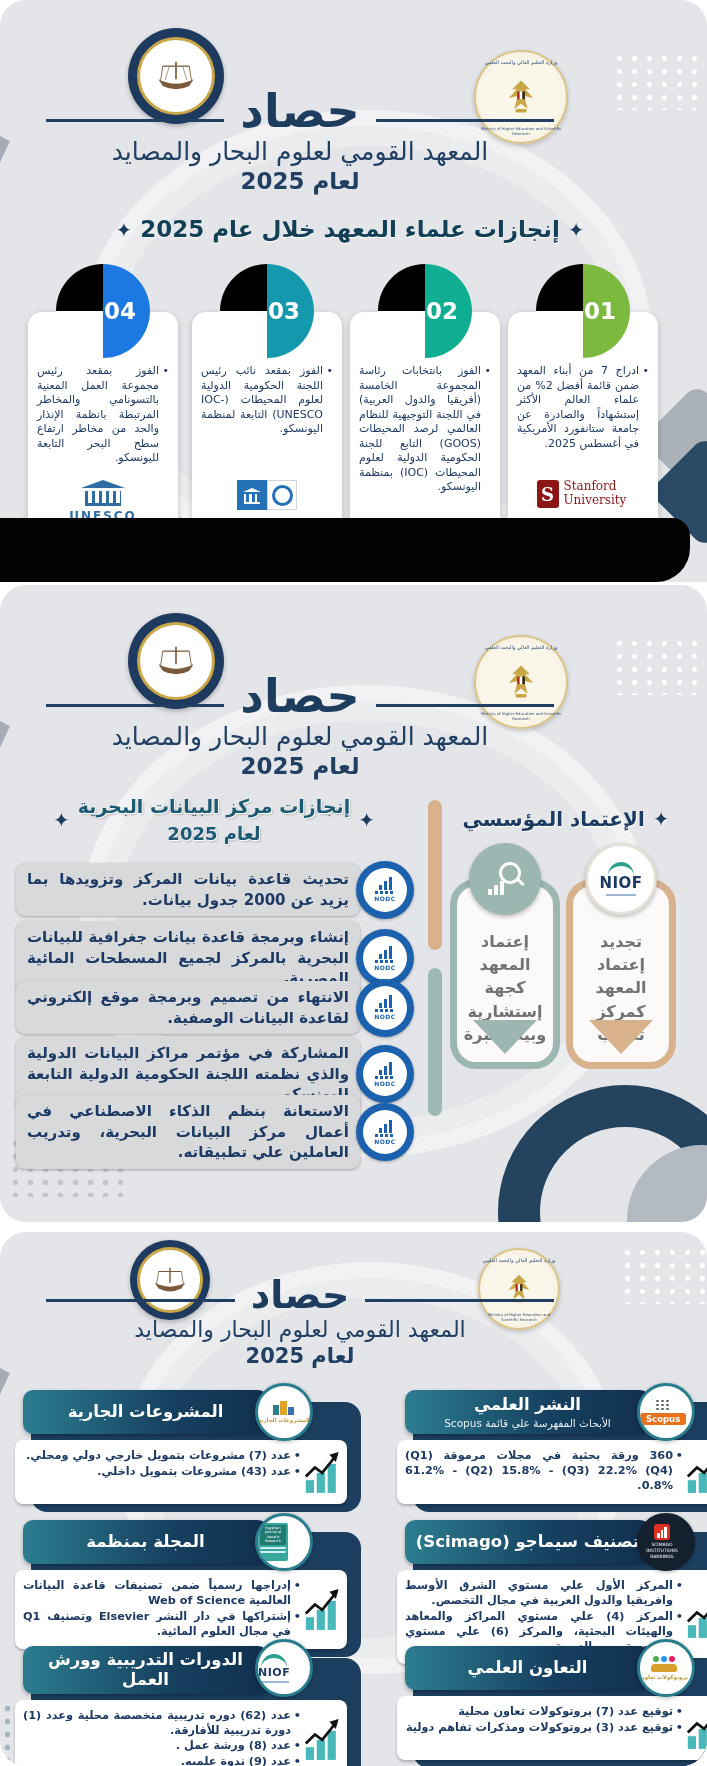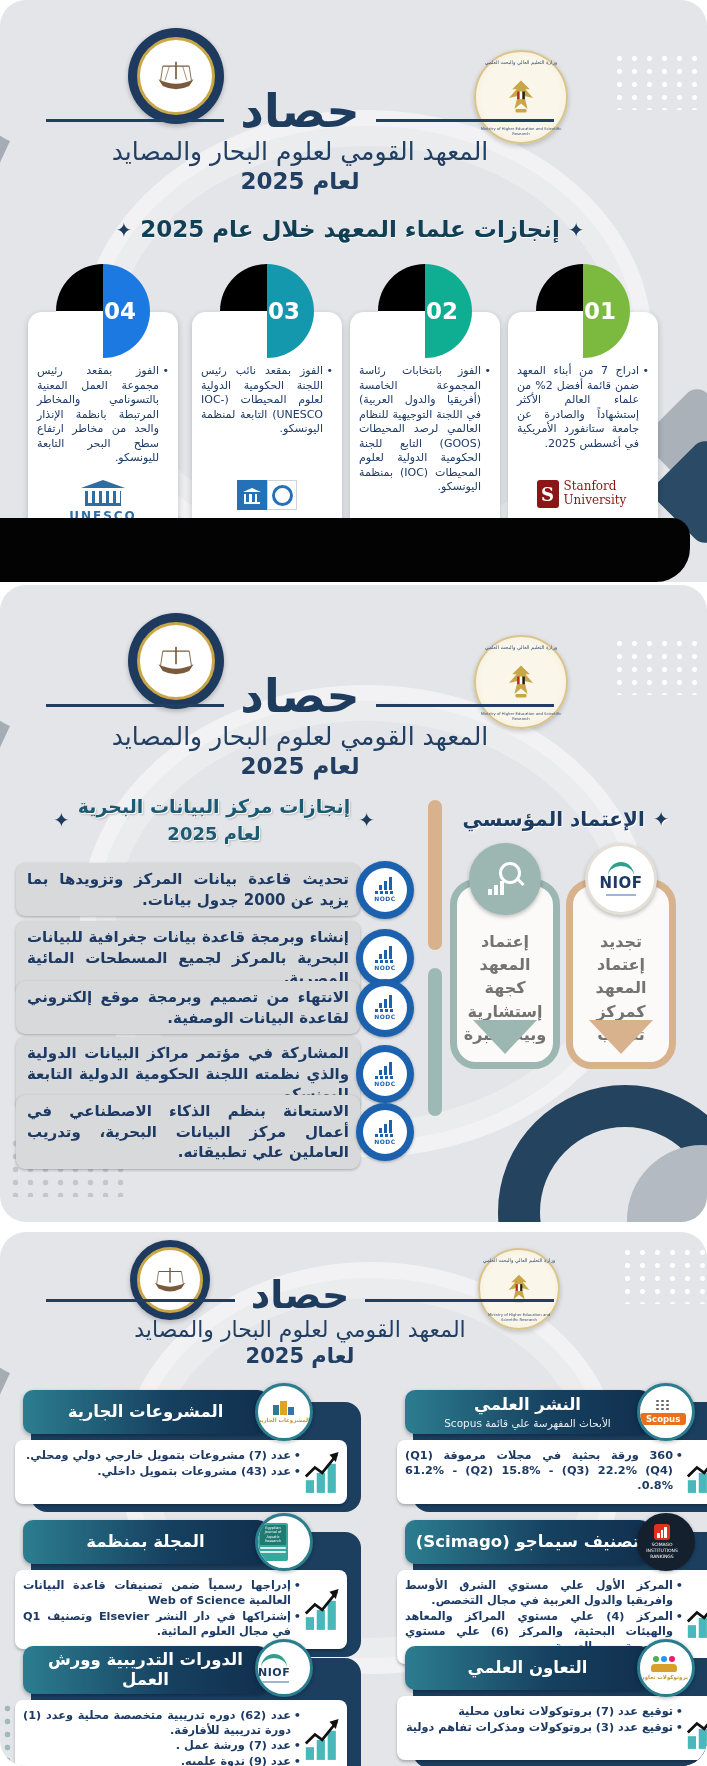--- a/index.html
+++ b/index.html
@@ -654,21 +654,21 @@
       </div>
       <div class="p3badge">
         <div class="niof-mark b-niof">
           <div class="niof-swoosh"></div>
           <div class="niof-word">NIOF</div>
           <div class="niof-sub"></div>
         </div>
       </div>
       <div class="p3body">
         <div class="blt">عدد (62) دوره تدريبية متخصصة محلية وعدد (1) دورة تدريبية للأفارقة.</div>
-        <div class="blt">عدد (7) ورشة عمل .</div>
+        <div class="blt">عدد (8) ورشة عمل .</div>
         <div class="blt">عدد (9) ندوة علميه.</div>
         <svg class="chart" width="40" height="48" viewBox="0 0 44 50">
           <rect x="2" y="34" width="9" height="14" fill="#49b8ba"></rect>
             <rect x="14" y="26" width="9" height="22" fill="#49b8ba"></rect>
             <rect x="26" y="16" width="9" height="32" fill="#49b8ba"></rect>
           <path d="M2 30 L12 20 L20 26 L36 6" stroke="#111" stroke-width="3" fill="none"></path>
             <path d="M28 6 L38 3 L35 14 Z" fill="#111"></path>
         </svg>
       </div>
     </div>

